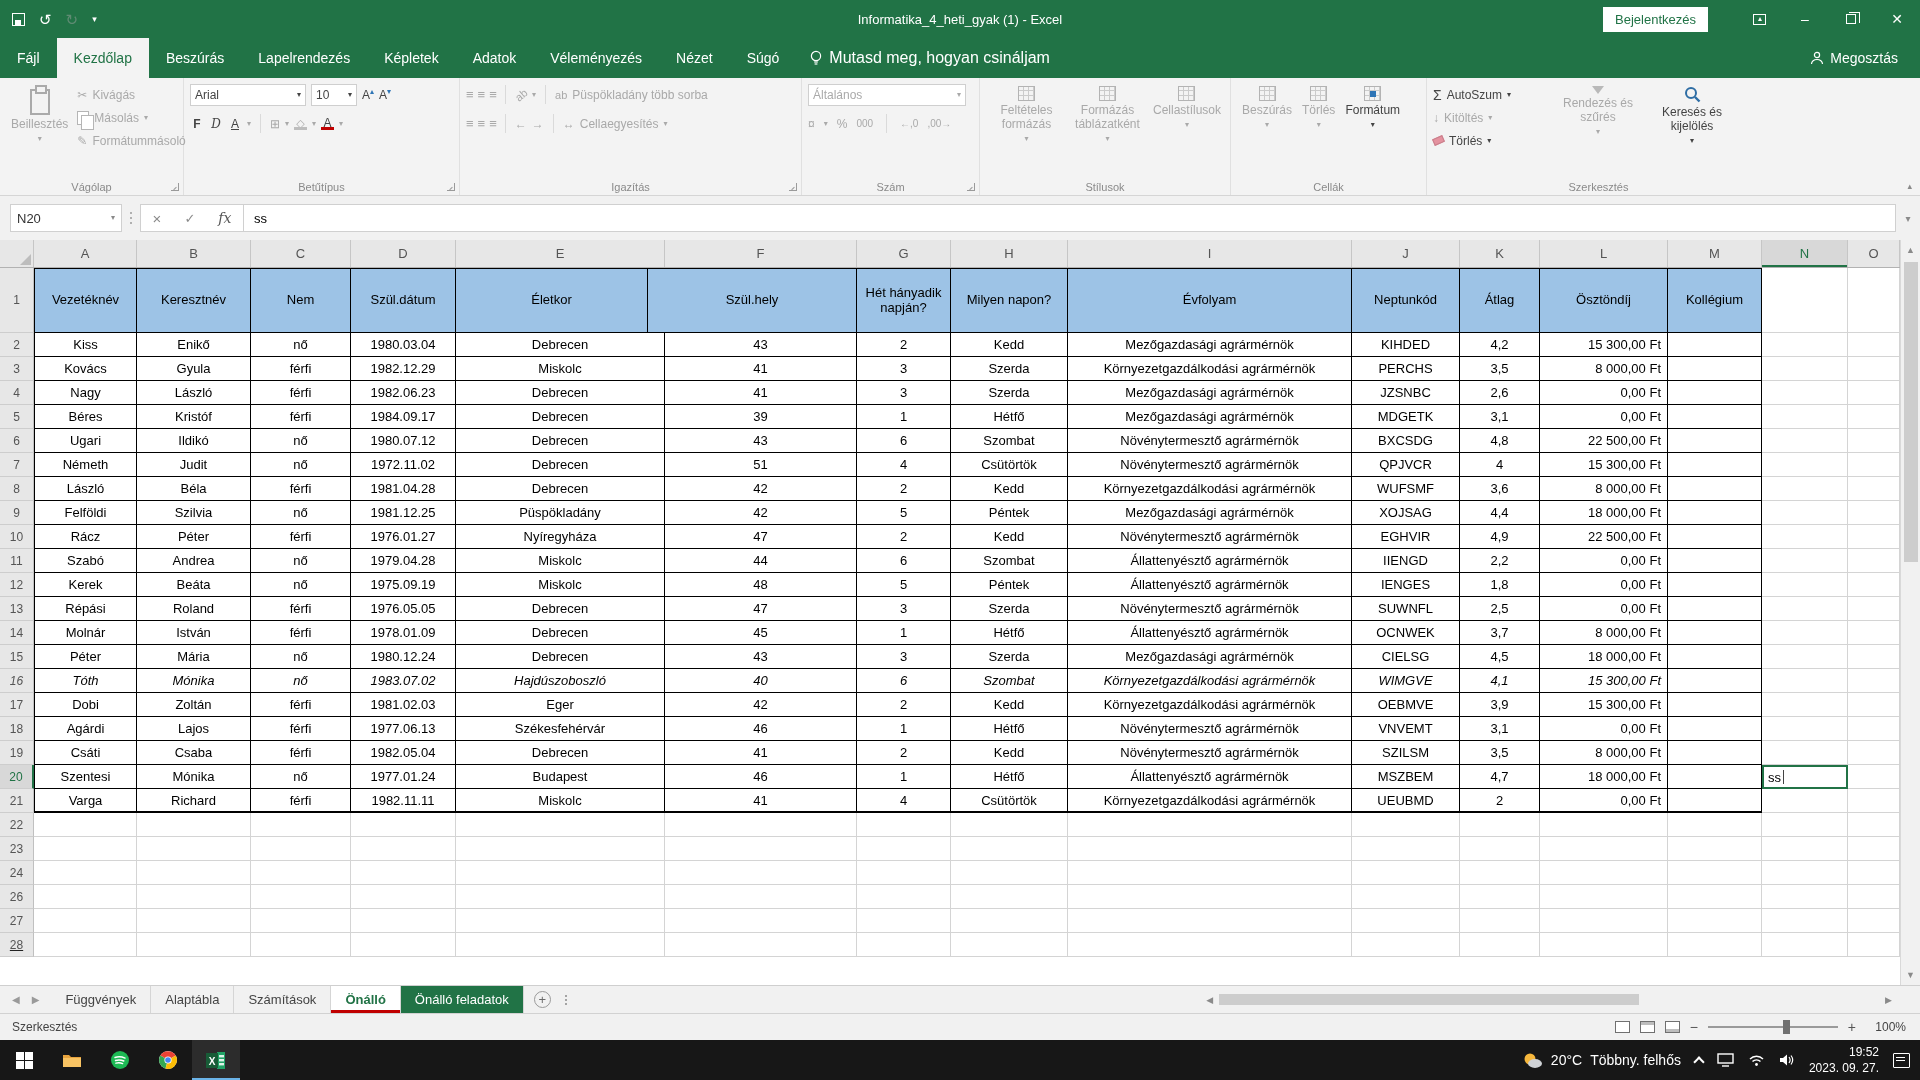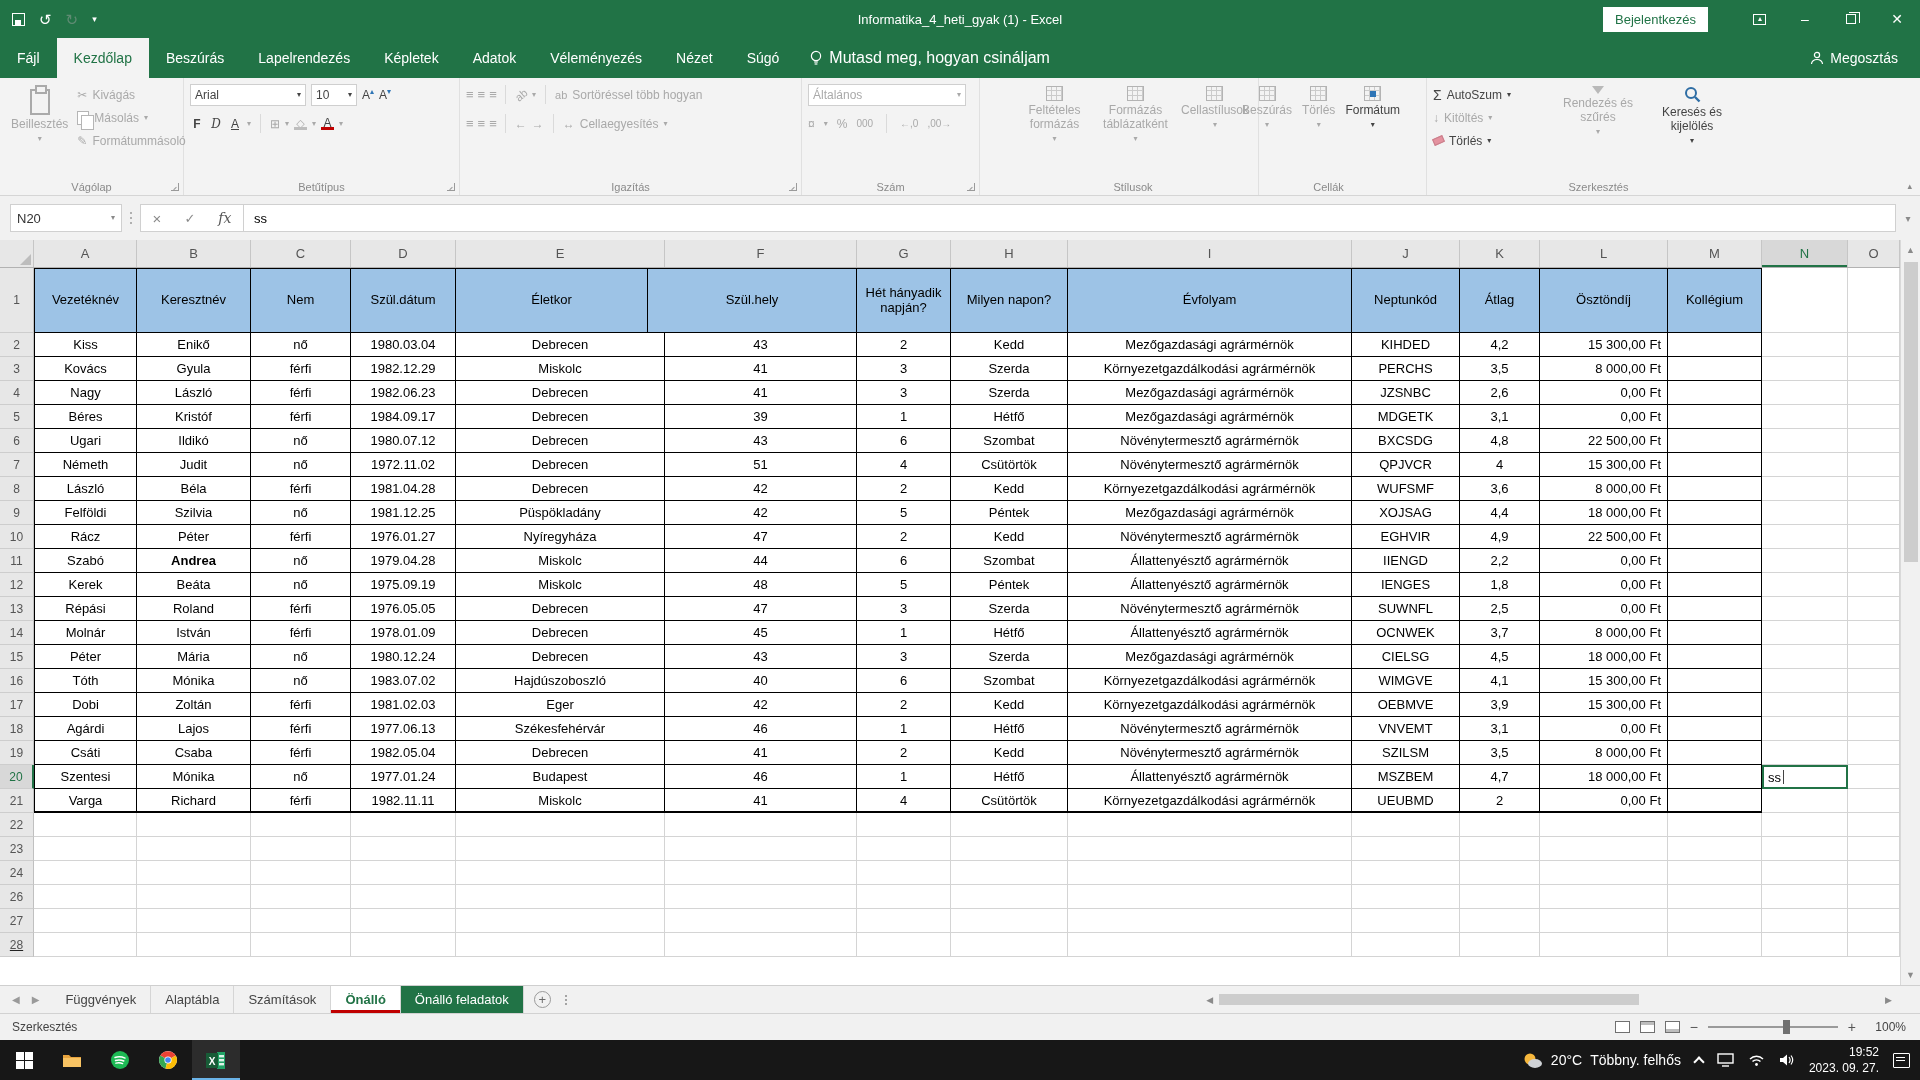--- a/index.html
+++ b/index.html
@@ -273,21 +273,21 @@
     <div class="grp" style="left:460px;width:342px">
       <div class="srow dim">
         <span class="alico">≡</span>
         <span class="alico">≡</span>
         <span class="alico">≡</span>
         <span class="vsep"></span>
         <span style="transform:rotate(-40deg);display:inline-block;font-size:11px">ab</span>
           <span class="car">▾</span>
         <span class="vsep"></span>
         <span style="font-size:11px">ab</span>
-        <span>Sortöréssel több hogyan</span>
+        <span>Püspökladány több sorba</span>
       </div>
       <div class="srow dim" style="margin-top:6px">
         <span class="alico">≡</span>
         <span class="alico">≡</span>
         <span class="alico">≡</span>
         <span class="vsep"></span>
         <span>←</span>
         <span>→</span>
         <span class="vsep"></span>
         <span>↔</span>
@@ -311,21 +311,21 @@
         <span>%</span>
         <span style="font-size:10px">000</span>
         <span class="vsep"></span>
         <span style="font-size:10px">←,0</span>
         <span style="font-size:10px">,00→</span>
       </div>
       <span class="glabel">Szám</span>
       <span class="launch"></span>
     </div>
 
-    <div class="grp" style="left:1008px;width:251px">
+    <div class="grp" style="left:980px;width:251px">
       <div style="display:flex">
         <div class="bigbtn dim">
           <span class="mgrid"></span>
           <span class="lbl">Feltételes formázás</span>
           <span class="car">▾</span>
         </div>
         <div class="bigbtn dim">
           <span class="mgrid"></span>
           <span class="lbl">Formázás táblázatként</span>
           <span class="car">▾</span>
@@ -616,21 +616,21 @@
         <div class="cl tc" style="width: 108px;">EGHVIR</div>
         <div class="cl tc" style="width: 80px;">4,9</div>
         <div class="cl tc ar" style="width: 128px;">22 500,00 Ft</div>
         <div class="cl tc" style="width: 94px;"></div>
         <div class="cl" style="width: 86px;"></div>
         <div class="cl" style="width: 52px;"></div>
       </div>
       <div class="grow" style="height: 24px;">
         <div class="rh">11</div>
         <div class="cl tc fl" style="width: 103px;">Szabó</div>
-        <div class="cl tc" style="width: 114px; font-weight: bold;">Andrea</div>
+        <div class="cl tc" style="width: 114px;">Andrea</div>
         <div class="cl tc" style="width: 100px;">nő</div>
         <div class="cl tc" style="width: 105px;">1979.04.28</div>
         <div class="cl tc" style="width: 209px;">Miskolc</div>
         <div class="cl tc" style="width: 192px;">44</div>
         <div class="cl tc" style="width: 94px;">6</div>
         <div class="cl tc" style="width: 117px;">Szombat</div>
         <div class="cl tc" style="width: 284px;">Állattenyésztő agrármérnök</div>
         <div class="cl tc" style="width: 108px;">IIENGD</div>
         <div class="cl tc" style="width: 80px;">2,2</div>
         <div class="cl tc ar" style="width: 128px;">0,00 Ft</div>
@@ -703,21 +703,21 @@
         <div class="cl tc" style="width: 94px;">3</div>
         <div class="cl tc" style="width: 117px;">Szerda</div>
         <div class="cl tc" style="width: 284px;">Mezőgazdasági agrármérnök</div>
         <div class="cl tc" style="width: 108px;">CIELSG</div>
         <div class="cl tc" style="width: 80px;">4,5</div>
         <div class="cl tc ar" style="width: 128px;">18 000,00 Ft</div>
         <div class="cl tc" style="width: 94px;"></div>
         <div class="cl" style="width: 86px;"></div>
         <div class="cl" style="width: 52px;"></div>
       </div>
-      <div class="grow" style="height: 24px;">
+      <div class="grow" style="height: 24px; font-style: italic;">
         <div class="rh">16</div>
         <div class="cl tc fl" style="width: 103px;">Tóth</div>
         <div class="cl tc" style="width: 114px;">Mónika</div>
         <div class="cl tc" style="width: 100px;">nő</div>
         <div class="cl tc" style="width: 105px;">1983.07.02</div>
         <div class="cl tc" style="width: 209px;">Hajdúszoboszló</div>
         <div class="cl tc" style="width: 192px;">40</div>
         <div class="cl tc" style="width: 94px;">6</div>
         <div class="cl tc" style="width: 117px;">Szombat</div>
         <div class="cl tc" style="width: 284px;">Környezetgazdálkodási agrármérnök</div>

